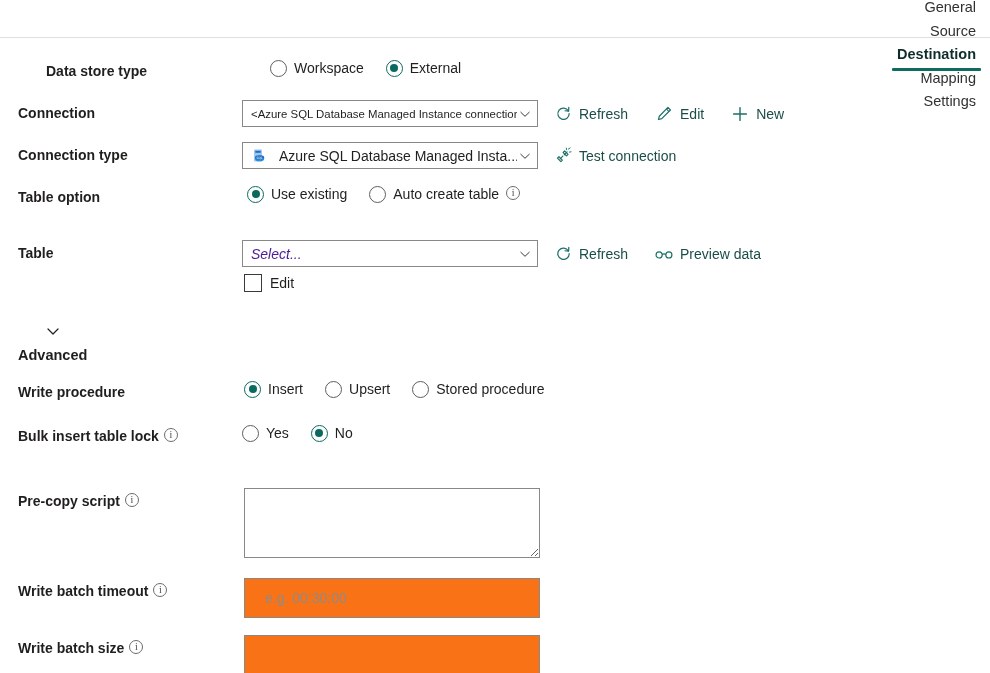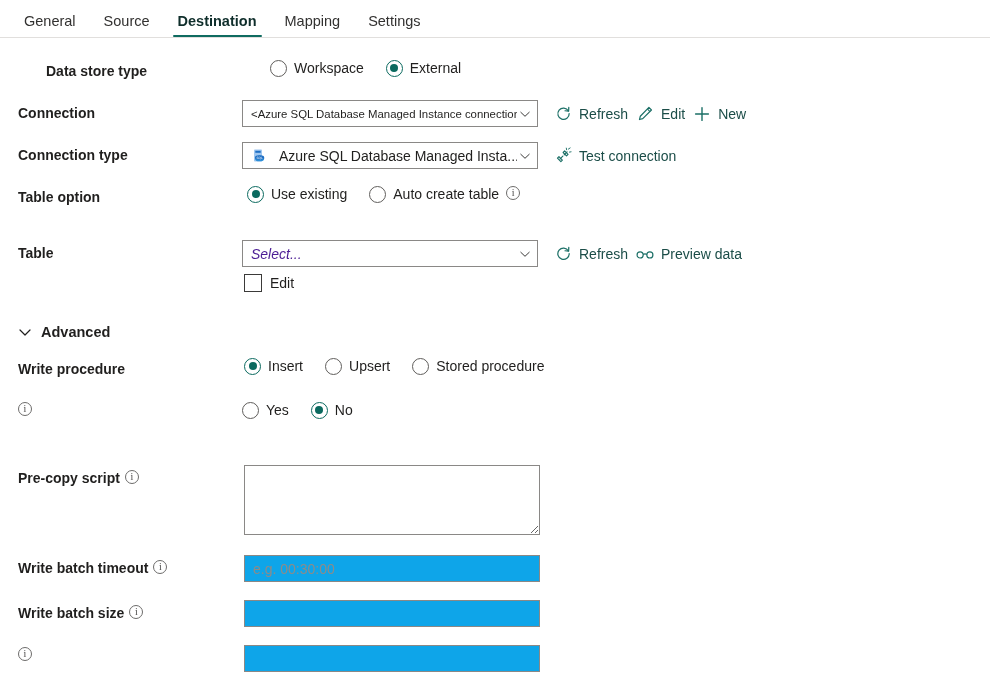--- a/index.html
+++ b/index.html
@@ -15,23 +15,24 @@
     color: #201f1e;
     overflow: hidden;
     position: relative;
   }
 
   
   .tabbar {
     display: flex;
     align-items: flex-end;
     height: 38px;
-    padding-left: 10px;
+    padding-left: 0;
     border-bottom: 1px solid #e1dfdd;
     box-sizing: border-box;
+    flex-direction: column;
   }
   .tab {
     position: relative;
     padding: 0 14px 9px 14px;
     font-size: 14.5px;
     color: #323130;
     line-height: 1;
     cursor: pointer;
     white-space: nowrap;
   }
@@ -171,28 +172,28 @@
     color: #3b3a39;
   }
   .dbicon {
     flex: 0 0 auto;
     width: 16px;
     height: 16px;
     margin-right: 2px;
   }
   .txtinput {
     width: 296px;
-    height: 27px;
+    height: 40px;
     border: 1px solid #8a8886;
     box-sizing: border-box;
-    background: #0ea5e9;
+    background: #f97316;
     font-family: "Liberation Sans", sans-serif;
     font-size: 14px;
     color: #201f1e;
-    padding: 0 8px;
+    padding: 0 20px;
     outline: none;
     border-radius: 0;
   }
   .txtinput::placeholder { color: #8d8b89; opacity: 1; }
   .ta {
     width: 296px;
     height: 70px;
     border: 1px solid #8a8886;
     box-sizing: border-box;
     background: #fff;
@@ -221,21 +222,21 @@
     box-sizing: border-box;
     background: #fff;
     flex: 0 0 auto;
   }
 
   
   .actions {
     display: flex;
     align-items: center;
     margin-left: 16px;
-    gap: 8px;
+    gap: 27px;
   }
   .action {
     display: inline-flex;
     align-items: center;
     gap: 7px;
     color: #1b6f66;
     font-size: 14px;
     cursor: pointer;
     white-space: nowrap;
   }
@@ -249,20 +250,21 @@
   }
   .action .lbl { color: #1b4d48; }
 
   
   .advanced {
     display: inline-flex;
     align-items: center;
     gap: 9px;
     margin: 4px 2px 16px 18px;
     cursor: pointer;
+    flex-direction: column;
   }
   .advanced .txt {
     font-weight: bold;
     font-size: 14.5px;
     color: #201f1e;
   }
 </style>
 </head>
 <body>
 
@@ -465,20 +467,21 @@
       <label class="radio">
         <span class="dot"></span>
         <span>Stored procedure</span>
       </label>
     </div>
   </div>
 
   
   <div class="row" style="margin-bottom:18px;">
     <div class="label">
+      <span>Bulk insert table lock</span>
       <span class="info">
           <span>i</span>
         </span>
     </div>
     <div class="ctrl">
       <label class="radio">
         <span class="dot"></span>
         <span>Yes</span>
       </label>
       <label class="radio">

